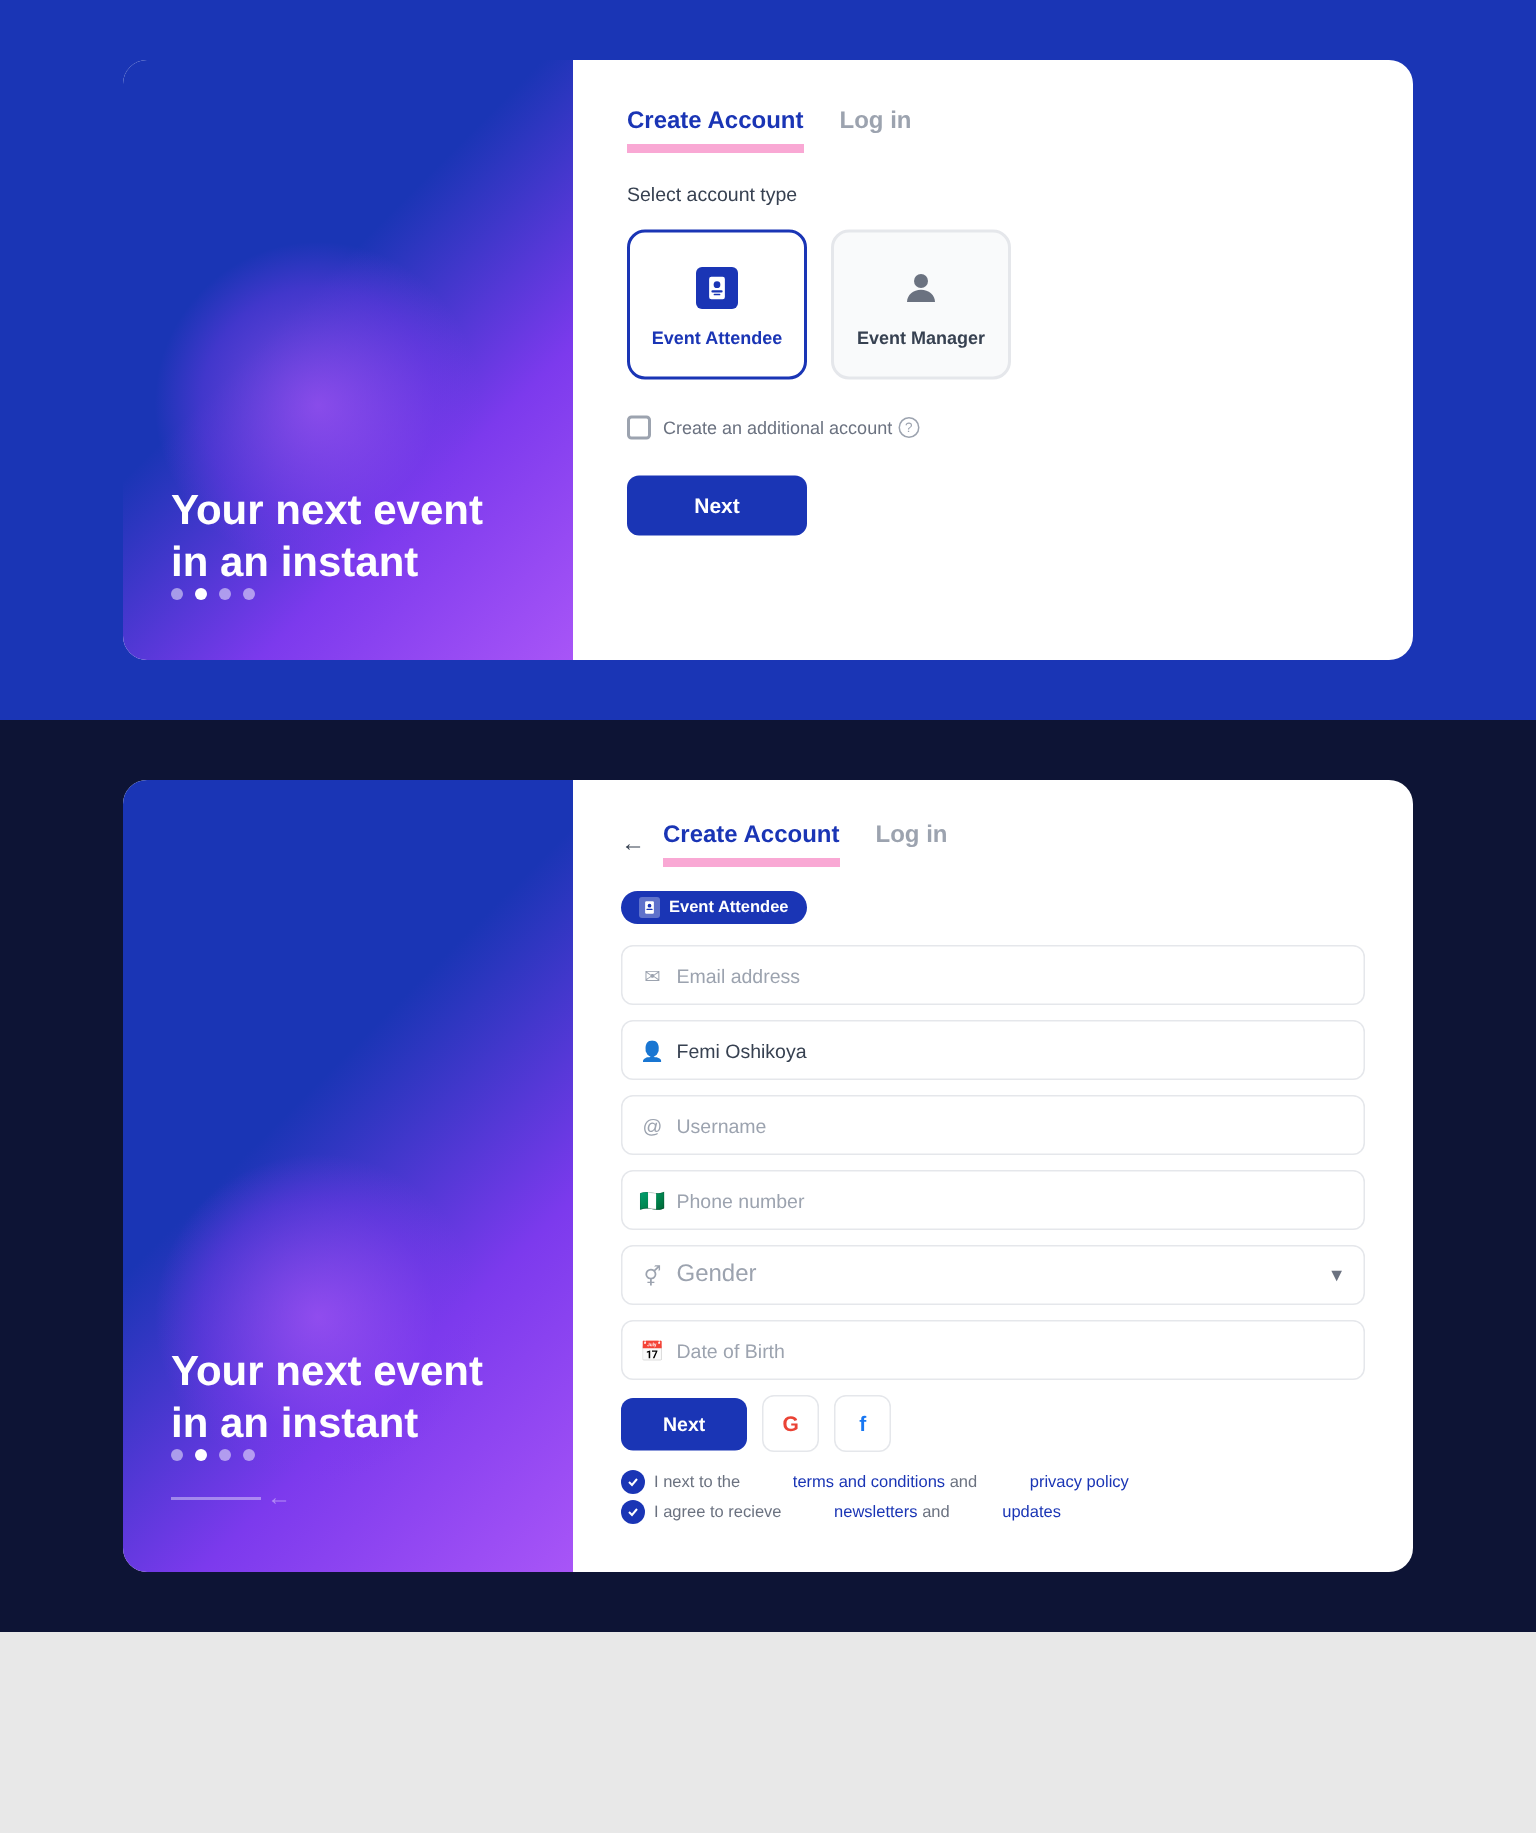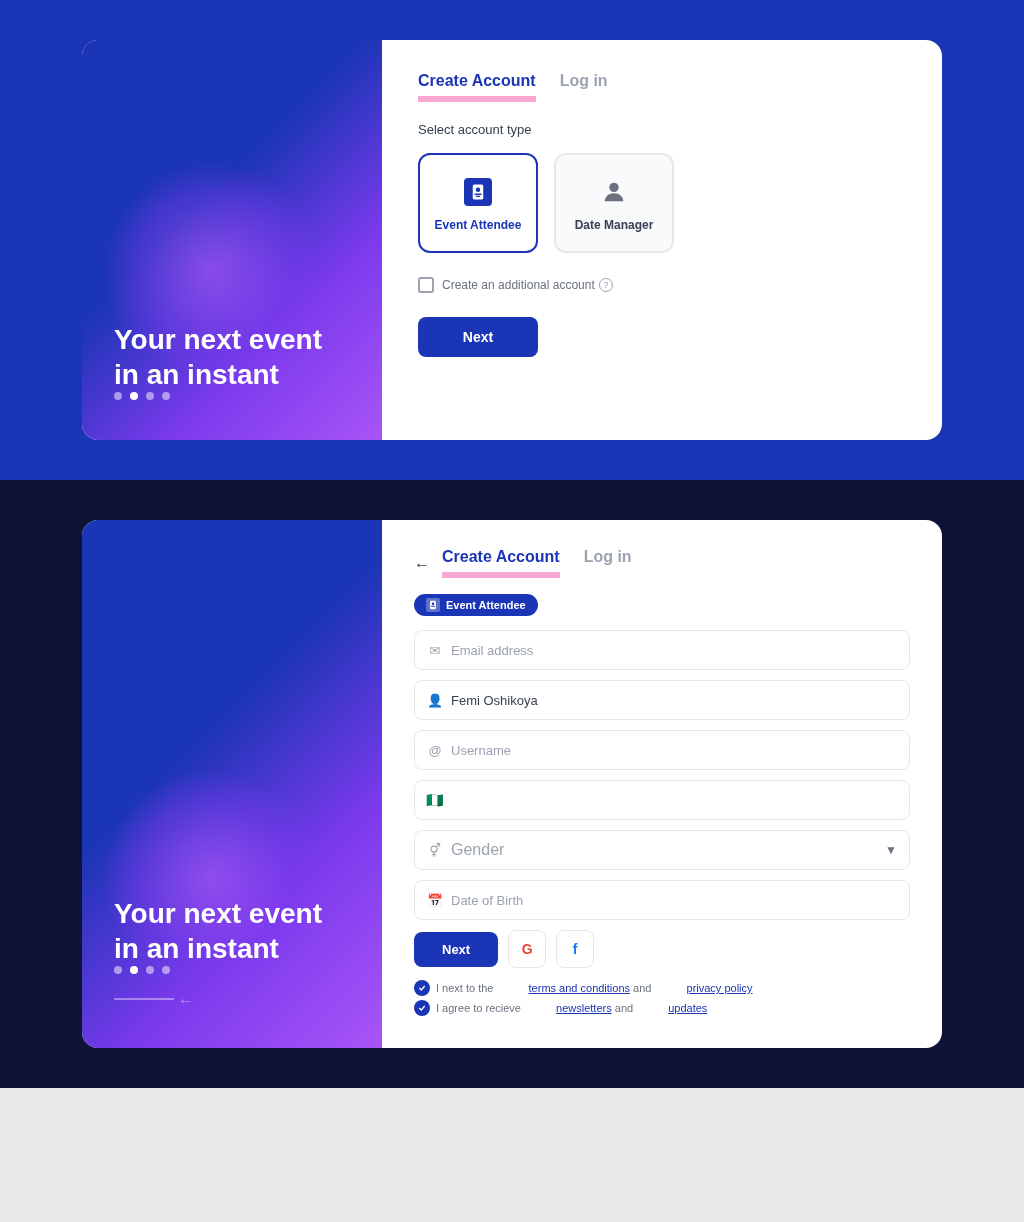--- a/index.html
+++ b/index.html
@@ -361,21 +361,20 @@
     }
     .check-circle svg {
       fill: white;
     }
     .terms-text {
       font-size: 11px;
       color: #6b7280;
     }
     .terms-link {
       color: #1a35b5;
-      text-decoration: underline;
       cursor: pointer;
       padding-left: 32px;
     }
 
     
     .left-arrow-row {
       display: flex;
       align-items: center;
     }
   </style>
@@ -421,21 +420,21 @@
           <div class="account-type-label">Event Attendee</div>
         </div>
 
         <div class="account-type-card">
           <div class="account-type-icon person-icon">
             <svg width="28" height="28" viewBox="0 0 24 24" xmlns="http://www.w3.org/2000/svg" fill="#6b7280">
               <circle cx="12" cy="8" r="4"></circle>
               <path d="M4 20c0-4 3.6-7 8-7s8 3 8 7"></path>
             </svg>
           </div>
-          <div class="account-type-label">Date Manager</div>
+          <div class="account-type-label">Event Manager</div>
         </div>
       </div>
 
       
       <div class="checkbox-row">
         <div class="checkbox-box"></div>
         <div class="checkbox-label">
           <span>Create an additional account</span>
           <div class="help-icon">?</div>
         </div>
@@ -504,20 +503,21 @@
 
       
       <div class="form-field">
         <div class="field-icon">@</div>
         <input type="text" placeholder="Username" style="">
       </div>
 
       
       <div class="form-field">
         <div class="field-icon flag-ng">🇳🇬</div>
+        <input type="tel" placeholder="Phone number" style="">
       </div>
 
       
       <div class="field-select">
         <div class="field-icon">⚥</div>
         <span class="field-select-text">Gender</span>
         <span class="chevron-down">▼</span>
       </div>
 
       

